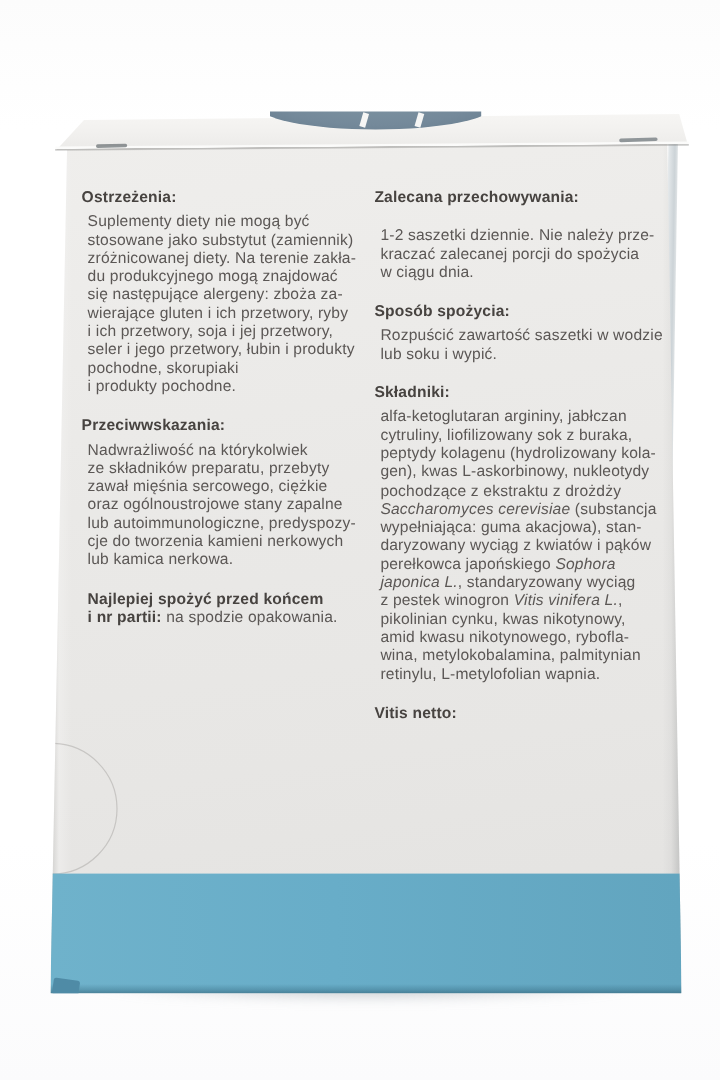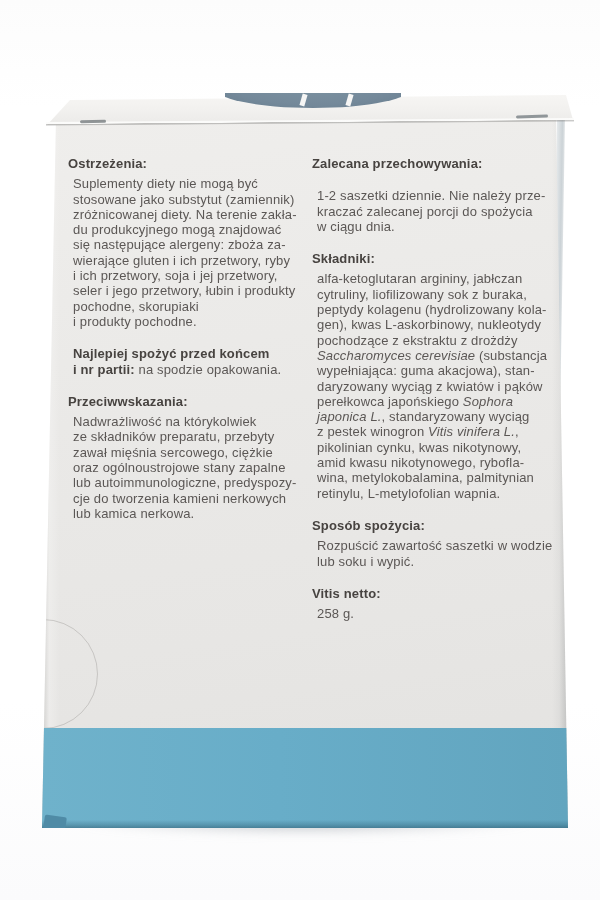--- a/index.html
+++ b/index.html
@@ -128,66 +128,65 @@
 zróżnicowanej diety. Na terenie zakła-
 du produkcyjnego mogą znajdować
 się następujące alergeny: zboża za-
 wierające gluten i ich przetwory, ryby
 i ich przetwory, soja i jej przetwory,
 seler i jego przetwory, łubin i produkty
 pochodne, skorupiaki
 i produkty pochodne.</p>
     </div>
     <div class="sec">
-      <p class="body"><span class="b">Najlepiej spożyć przed końcem
-i nr partii:</span><span> na spodzie opakowania.</span></p>
-    </div>
-    <div class="sec">
       <p class="h">Przeciwwskazania:</p>
       <p class="body">Nadwrażliwość na którykolwiek
 ze składników preparatu, przebyty
 zawał mięśnia sercowego, ciężkie
 oraz ogólnoustrojowe stany zapalne
 lub autoimmunologiczne, predyspozy-
 cje do tworzenia kamieni nerkowych
 lub kamica nerkowa.</p>
+    </div>
+    <div class="sec">
+      <p class="body"><span class="b">Najlepiej spożyć przed końcem
+i nr partii:</span><span> na spodzie opakowania.</span></p>
     </div>
   </div>
 
   <div class="col col-right">
     <div class="sec">
       <p class="h">Zalecana przechowywania:</p>
     </div>
     <div class="sec">
       <p class="body">1-2 saszetki dziennie. Nie należy prze-
 kraczać zalecanej porcji do spożycia
 w ciągu dnia.</p>
+    </div>
+    <div class="sec">
+      <p class="h">Sposób spożycia:</p>
+      <p class="body">Rozpuścić zawartość saszetki w wodzie
+lub soku i wypić.</p>
     </div>
     <div class="sec">
       <p class="h">Składniki:</p>
       <p class="body"><span>alfa-ketoglutaran argininy, jabłczan
 cytruliny, liofilizowany sok z buraka,
 peptydy kolagenu (hydrolizowany kola-
 gen), kwas L-askorbinowy, nukleotydy
 pochodzące z ekstraktu z drożdży
 </span><span class="i">Saccharomyces cerevisiae</span><span> (substancja
 wypełniająca: guma akacjowa), stan-
 daryzowany wyciąg z kwiatów i pąków
 perełkowca japońskiego </span><span class="i">Sophora
 japonica L.</span><span>, standaryzowany wyciąg
 z pestek winogron </span><span class="i">Vitis vinifera L.</span><span>,
 pikolinian cynku, kwas nikotynowy,
 amid kwasu nikotynowego, rybofla-
 wina, metylokobalamina, palmitynian
 retinylu, L-metylofolian wapnia.</span></p>
     </div>
     <div class="sec">
-      <p class="h">Sposób spożycia:</p>
-      <p class="body">Rozpuścić zawartość saszetki w wodzie
-lub soku i wypić.</p>
-    </div>
-    <div class="sec">
       <p class="h">Vitis netto:</p>
-      <p class="body">258 g.</p>
     </div>
   </div>
 
 </div>
 
 </body></html>

